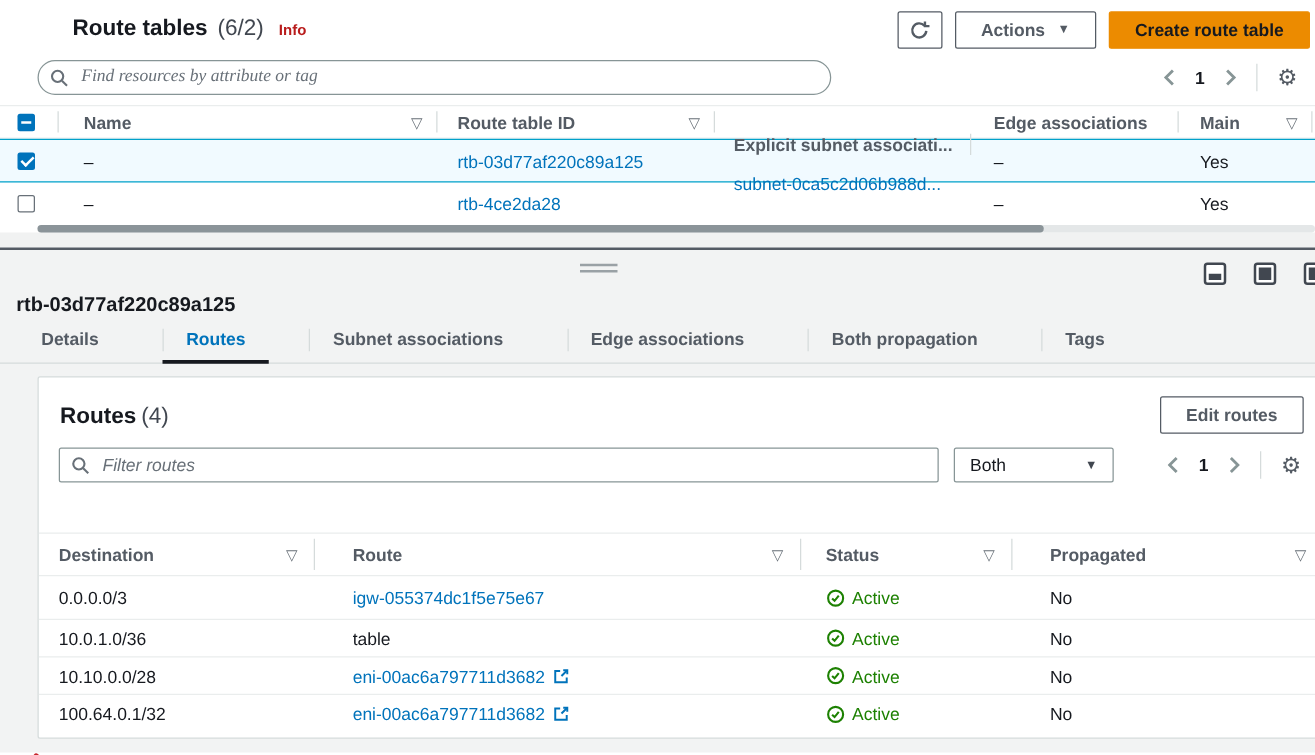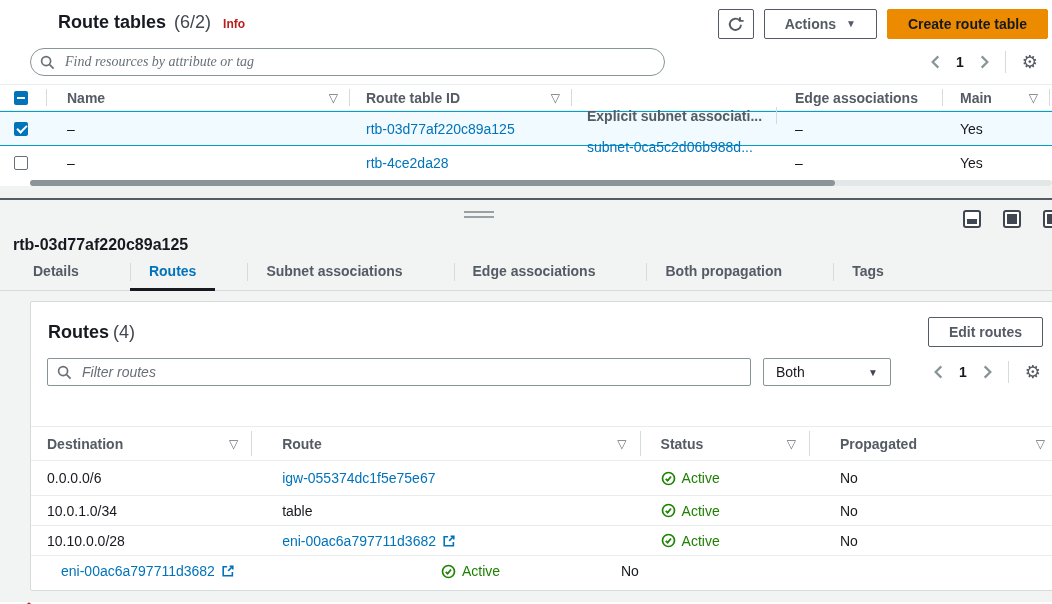--- a/index.html
+++ b/index.html
@@ -347,40 +347,40 @@
           <span>Status</span>
           <span class="sort">▽</span>
         </div>
         <div class="r-cell rc-prop th">
           <span>Propagated</span>
           <span class="sort">▽</span>
         </div>
       </div>
 
       <div class="r-row first">
-        <div class="r-cell rc-dest">0.0.0.0/6</div>
+        <div class="r-cell rc-dest">0.0.0.0/3</div>
         <div class="r-cell rc-target">
           <a class="link">igw-055374dc1f5e75e67</a>
         </div>
         <div class="r-cell rc-status">
           <span class="status">
             <span style="display:inline-flex;">
               <svg width="15" height="15" viewBox="0 0 16 16">
                   <circle cx="8" cy="8" r="6.4" fill="none" stroke="#1d8102" stroke-width="1.8"></circle>
                   <path d="M5 8.3l2.1 2 3.6-4.4" fill="none" stroke="#1d8102" stroke-width="1.8"></path>
                 </svg>
             </span>
             <span>Active</span>
           </span>
         </div>
         <div class="r-cell rc-prop">No</div>
       </div>
 
       <div class="r-row">
-        <div class="r-cell rc-dest">10.0.1.0/34</div>
+        <div class="r-cell rc-dest">10.0.1.0/36</div>
         <div class="r-cell rc-target">table</div>
         <div class="r-cell rc-status">
           <span class="status">
             <span style="display:inline-flex;">
               <svg width="15" height="15" viewBox="0 0 16 16">
                   <circle cx="8" cy="8" r="6.4" fill="none" stroke="#1d8102" stroke-width="1.8"></circle>
                   <path d="M5 8.3l2.1 2 3.6-4.4" fill="none" stroke="#1d8102" stroke-width="1.8"></path>
                 </svg>
             </span>
             <span>Active</span>
@@ -409,20 +409,21 @@
                   <path d="M5 8.3l2.1 2 3.6-4.4" fill="none" stroke="#1d8102" stroke-width="1.8"></path>
                 </svg>
             </span>
             <span>Active</span>
           </span>
         </div>
         <div class="r-cell rc-prop">No</div>
       </div>
 
       <div class="r-row last">
+        <div class="r-cell rc-dest">100.64.0.1/32</div>
         <div class="r-cell rc-target">
           <a class="link">eni-00ac6a797711d3682</a>
           <span class="ext-icon">
             <svg width="14" height="14" viewBox="0 0 16 16">
                 <path d="M13 9.2v4.3H2.5V3.2H7" fill="none" stroke="#0073bb" stroke-width="1.8"></path>
                 <path d="M9.8 2.5h3.7v3.7" fill="none" stroke="#0073bb" stroke-width="1.8"></path>
                 <path d="M13.3 2.7L8.2 7.8" fill="none" stroke="#0073bb" stroke-width="1.8"></path>
               </svg>
           </span>
         </div>

